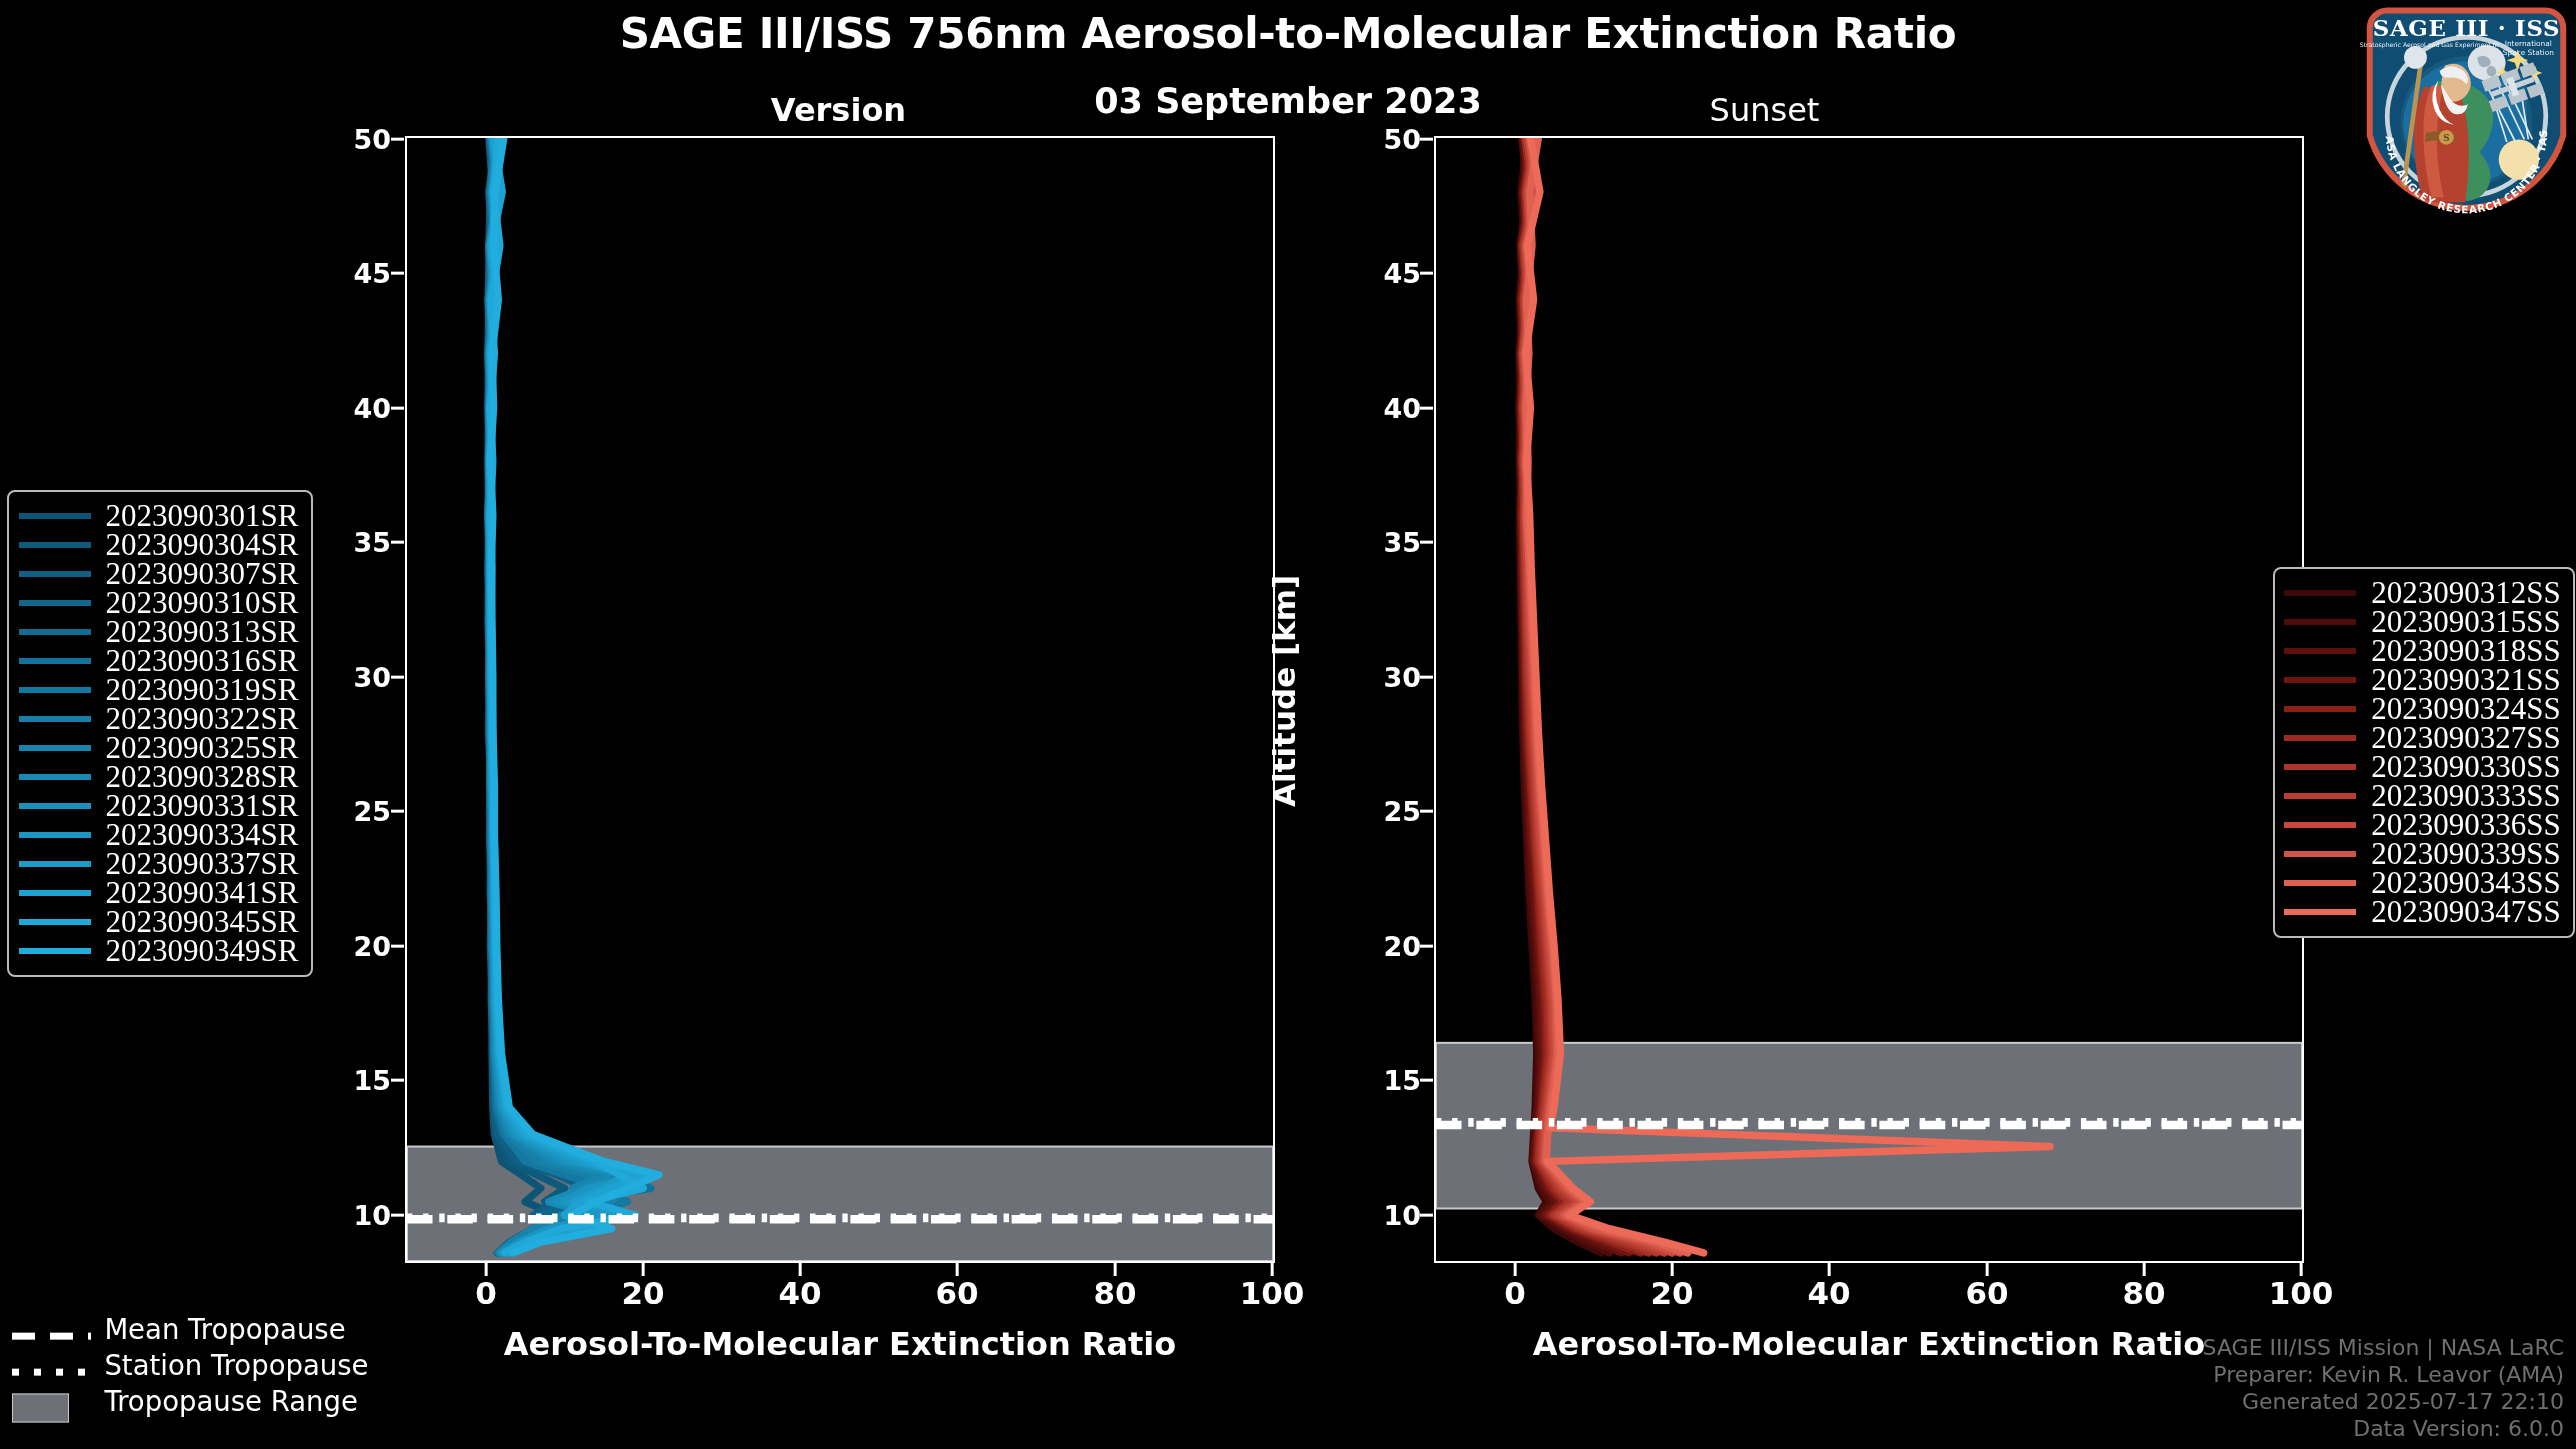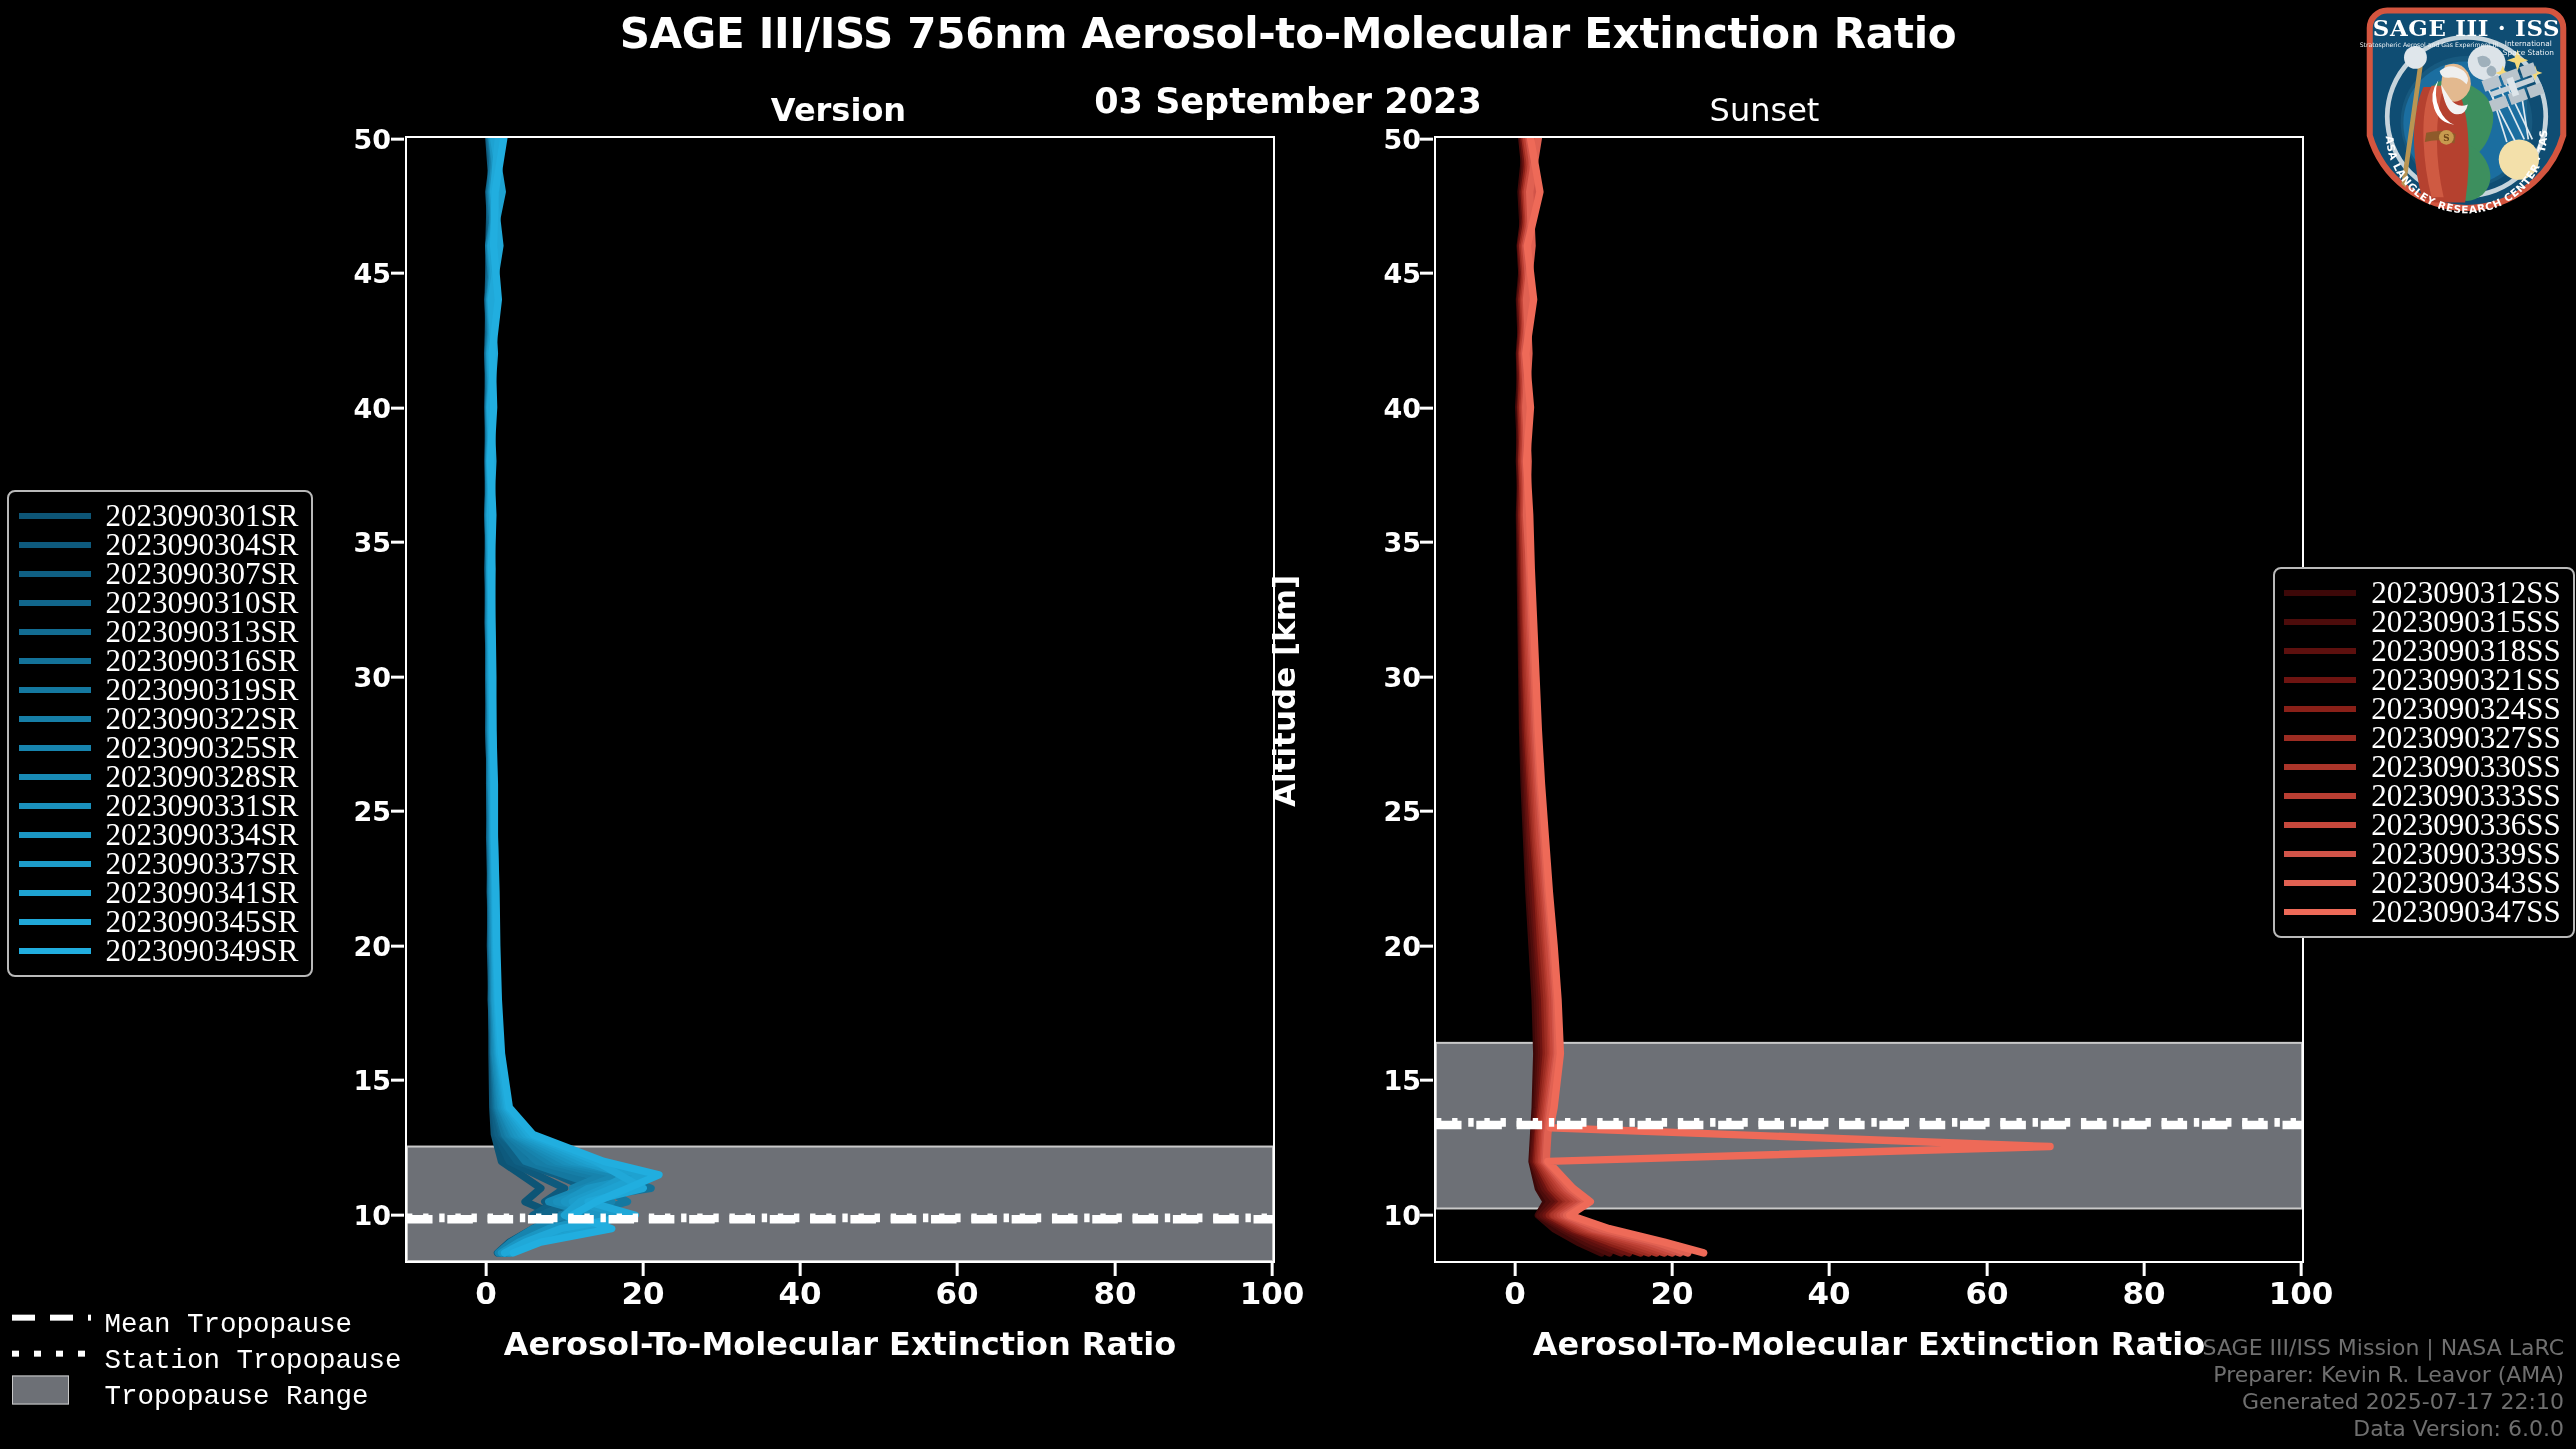--- a/index.html
+++ b/index.html
@@ -39,21 +39,21 @@
 
   
   .legendbox{position:absolute;background:#000;border:2px solid #b9b9b9;
       border-radius:8px;padding:9.4px 12px 9.4px 9.4px;}
   .legrow{display:flex;align-items:center;height:29px;}
   .legswatch{width:72px;height:6px;margin-right:14.8px;flex:none;}
   .legtext{font-size:31px;white-space:nowrap;font-family:Liberation Serif, serif;}
 
   
   #tropo-key{left:12px;top:1309px;}
-  .tkrow{display:flex;align-items:flex-start;height:36px;font-family:Liberation Mono, monospace;}
+  .tkrow{display:flex;align-items:flex-end;height:36px;}
   .tkglyph{width:79px;height:17.4px;margin-right:13.4px;flex:none;position:relative;}
   .tktext{font-size:27.5px;white-space:nowrap;}
   .dashline{position:absolute;top:50%;left:0;width:79px;height:6.7px;transform:translateY(-50%);
       background:repeating-linear-gradient(to right,#fff 0 23px,transparent 23px 38px);}
   .dotline{position:absolute;top:50%;left:0;width:79px;height:6.7px;transform:translateY(-50%);
       background:repeating-linear-gradient(to right,#fff 0 7.4px,transparent 7.4px 22px);}
   .boxglyph{position:absolute;top:50%;left:0;width:55px;height:27px;transform:translateY(-50%);
       background:#6d7076;border:1.3px solid #c9c9c9;}
 
   

